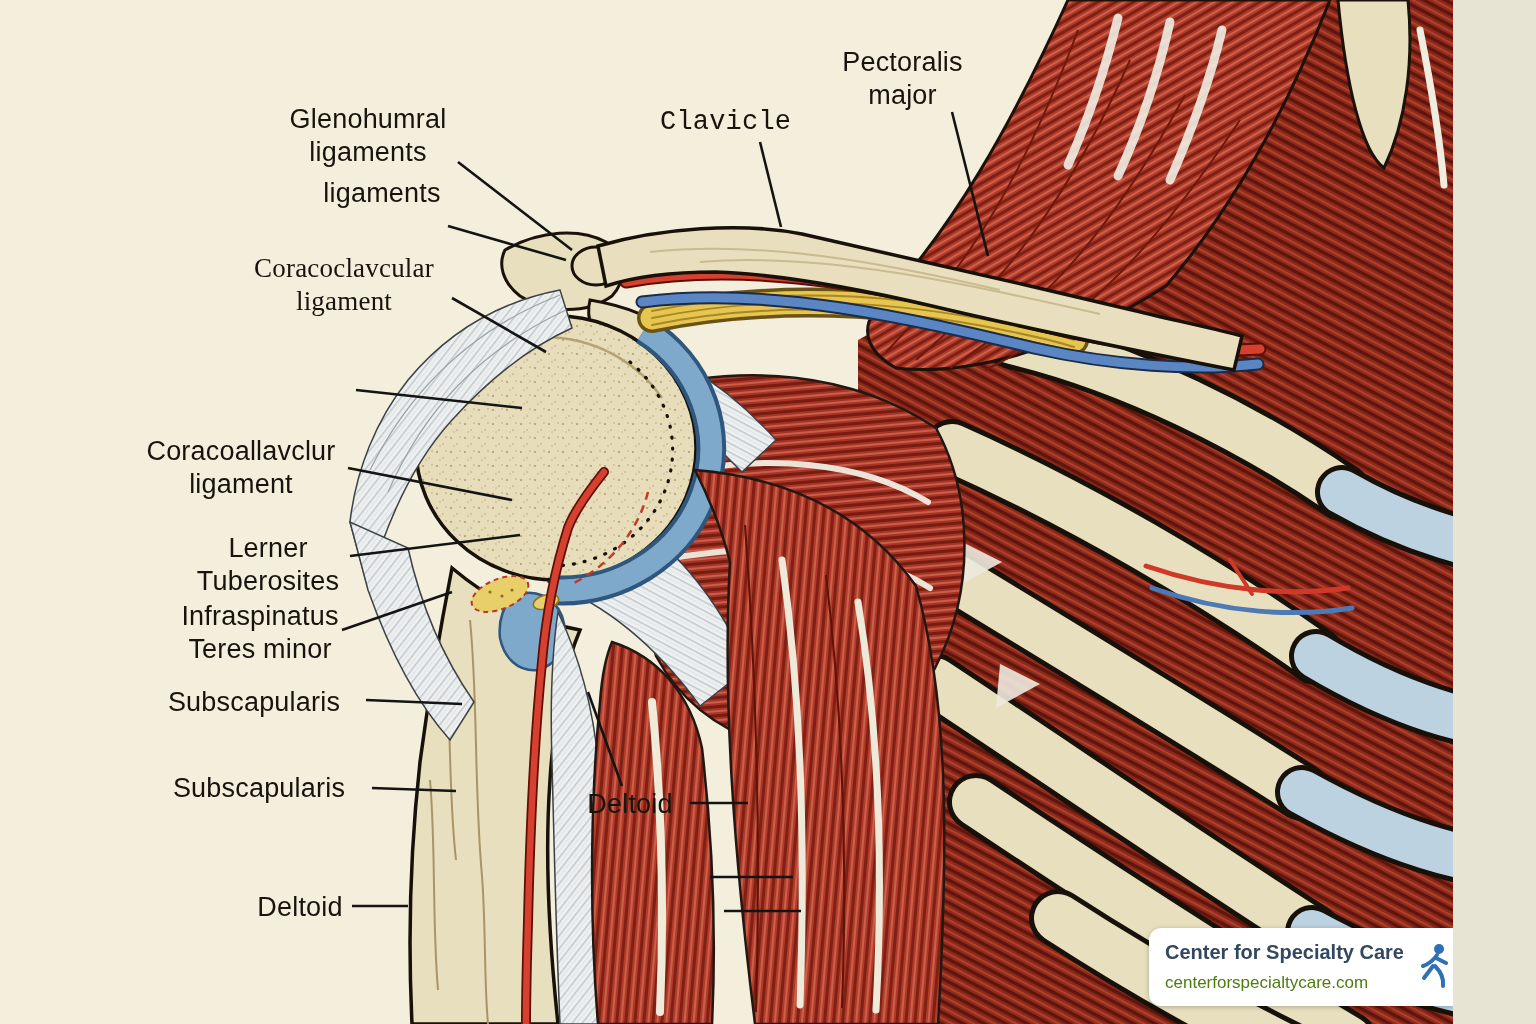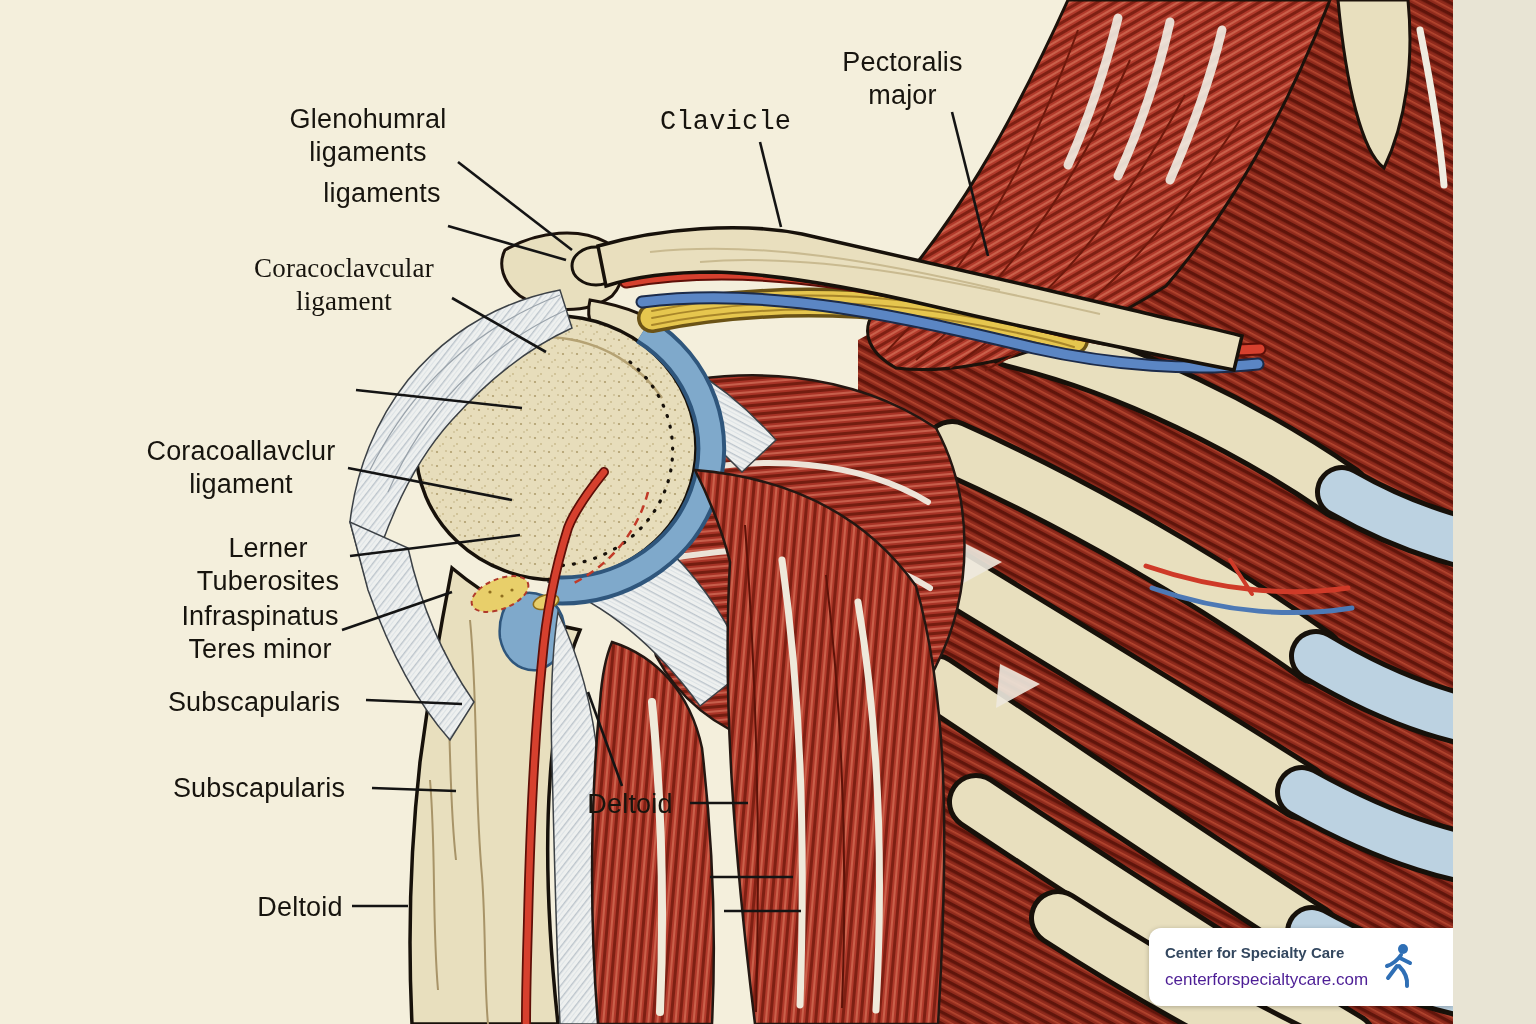--- a/index.html
+++ b/index.html
@@ -5,22 +5,22 @@
   html,body{margin:0;padding:0;background:#e8e4d4;}
   .stage{position:relative;width:1453px;height:1024px;overflow:hidden;background:#f4efdc;
          font-family:"Liberation Sans",sans-serif;}
   .stage svg.art{position:absolute;left:0;top:0;}
   .lbl{position:absolute;color:#17140e;font-size:27px;line-height:1.22;text-align:center;
        letter-spacing:.2px;}
   .lbl span{display:block;}
   .wm{position:absolute;right:0;top:928px;width:304px;height:78px;background:#ffffff;
       border-radius:12px 0 0 12px;box-shadow:0 1px 5px rgba(0,0,0,.25);
       display:flex;align-items:center;gap:8px;padding:0 4px 0 16px;box-sizing:border-box;}
-  .wm-title{font-size:15px;font-weight:bold;color:#33475f;white-space:nowrap;}
-  .wm-url{font-size:17px;color:#4c1d95;margin-top:9px;white-space:nowrap;}
+  .wm-title{font-size:20px;font-weight:bold;color:#33475f;white-space:nowrap;}
+  .wm-url{font-size:17px;color:#4d7c0f;margin-top:9px;white-space:nowrap;}
 </style>
 </head>
 <body>
 
 <div class="stage">
 
   <svg class="art" width="1536" height="1024" viewBox="0 0 1536 1024">
     <defs>
       <pattern id="pMus" width="9" height="9" patternUnits="userSpaceOnUse" patternTransform="rotate(60)">
         <rect width="9" height="9" fill="#b23a2b"></rect>

